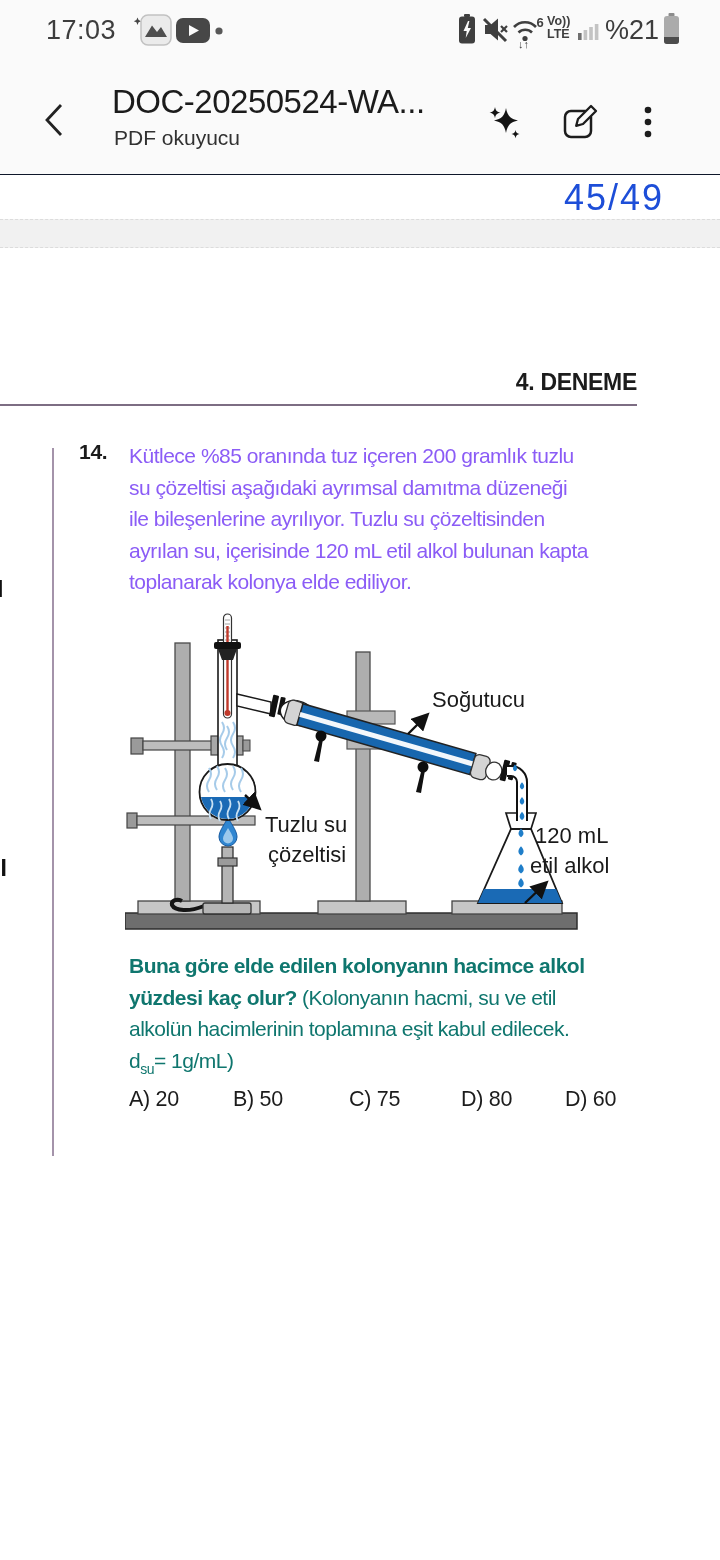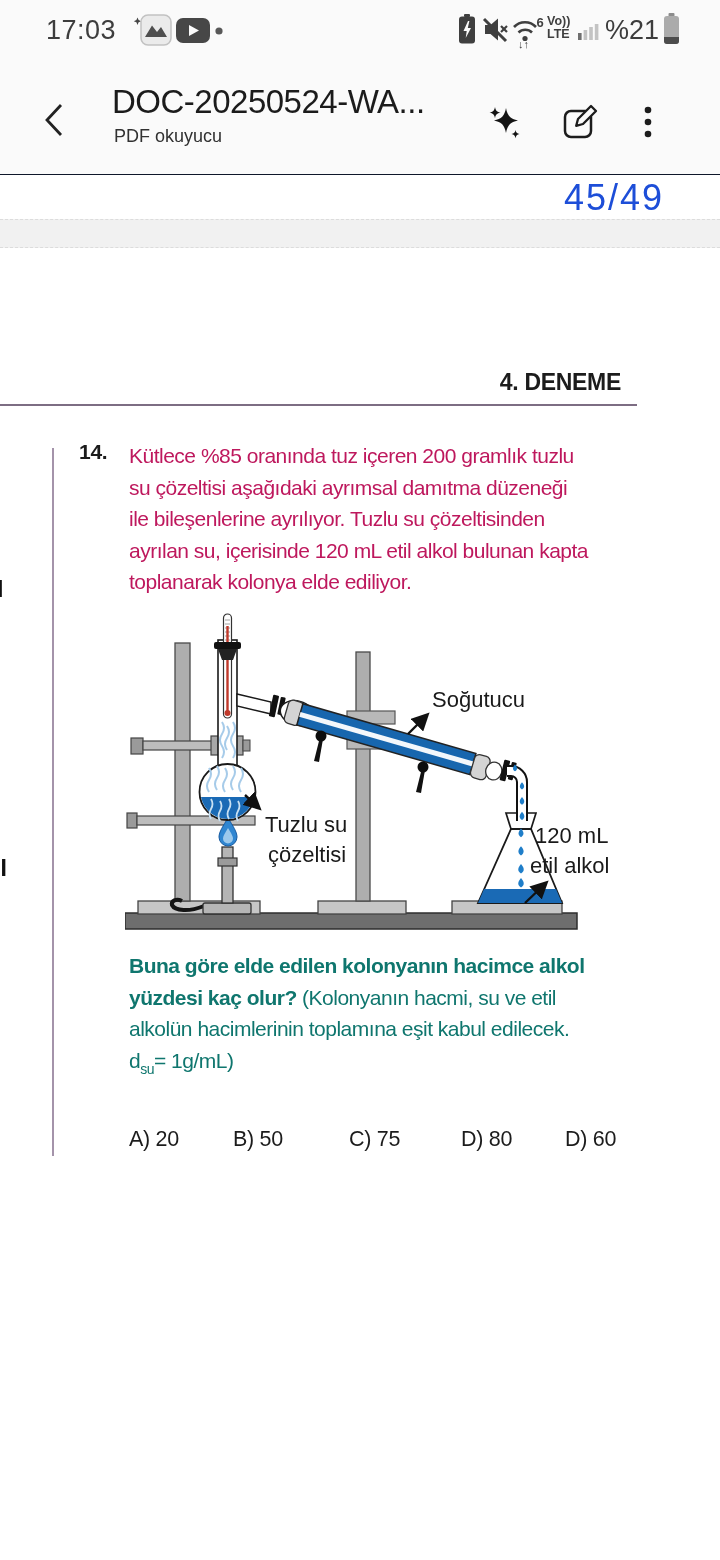--- a/index.html
+++ b/index.html
@@ -8,44 +8,44 @@
   
   .statusbar{position:absolute;top:0;left:0;width:720px;height:60px;background:#fafafa;}
   .sb-time{position:absolute;left:46px;top:15px;font-size:27px;color:#3d3d3d;letter-spacing:.5px;}
   .sb-ic{position:absolute;top:14px;}
   .sb-pct{position:absolute;left:605px;top:15px;font-size:27px;color:#3d3d3d;}
   .sb-mini{font-size:12.5px;font-weight:bold;color:#3f3f3f;line-height:13px;}
   
   .toolbar{position:absolute;top:60px;left:0;width:720px;height:114px;background:#fafafa;border-bottom:1px solid #0f172a;}
   .tb-back{position:absolute;left:44px;top:42px;width:20px;height:36px;cursor:pointer;}
   .tb-title{position:absolute;left:112px;top:23px;font-size:33px;font-weight:500;color:#1b1b1b;letter-spacing:-.5px;white-space:nowrap;}
-  .tb-sub{position:absolute;left:114px;top:66px;font-size:18px;color:#313131;}
+  .tb-sub{position:absolute;left:114px;top:66px;font-size:21px;color:#313131;}
   .tb-ic{position:absolute;top:44px;cursor:pointer;}
   
   .pagerrow{position:absolute;top:175px;left:0;width:720px;height:44px;background:#fff;}
   .pager{position:absolute;right:56px;top:2px;font-size:36px;font-weight:300;color:#1d4ed8;letter-spacing:2px;text-align:center;}
   .band{position:absolute;top:219px;left:0;width:720px;height:29px;background:#f1f1f1;
         border-top:1px dashed #dcdcdc;border-bottom:1px dashed #dcdcdc;box-sizing:border-box;}
   
   .page{position:absolute;top:249px;left:0;width:720px;height:1221px;background:#ffffff;overflow:hidden;}
   .exam-hl{position:absolute;left:0;top:120px;font-size:23px;font-weight:bold;letter-spacing:-.3px;white-space:nowrap;}
-  .exam-hr{position:absolute;right:99px;top:120px;font-size:23px;font-weight:bold;letter-spacing:-.3px;}
+  .exam-hr{position:absolute;right:83px;top:120px;font-size:23px;font-weight:bold;letter-spacing:-.3px;}
   .exam-rule{position:absolute;left:0;top:155px;width:637px;height:2px;background:#7d6d83;}
   .vline{position:absolute;left:52px;top:199px;width:2px;height:1014px;background:#a493aa;}
   .frag{position:absolute;font-size:23px;font-weight:bold;color:#111;}
   .qnum{position:absolute;left:79px;top:191px;font-size:21px;font-weight:bold;letter-spacing:-.3px;}
-  .qtext{position:absolute;left:129px;top:191px;font-size:21px;line-height:31.5px;letter-spacing:-.5px;color:#be185d;}
+  .qtext{position:absolute;left:129px;top:191px;font-size:21px;line-height:31.5px;letter-spacing:-.5px;color:#8b5cf6;}
   .qtext div{white-space:nowrap;}
   .diagram{position:absolute;left:125px;top:361px;width:500px;height:325px;}
   .prompt{position:absolute;left:129px;top:701px;font-size:21px;line-height:31.5px;letter-spacing:-.5px;color:#0f766e;}
   .prompt div{white-space:nowrap;}
   .prompt b{font-weight:bold;}
   .dsub{font-size:14px;vertical-align:-6px;}
   .options{position:absolute;left:0;top:838px;width:720px;height:34px;font-size:21.5px;letter-spacing:-.3px;}
-  .opt{position:absolute;white-space:nowrap;margin-top:40px;}
+  .opt{position:absolute;white-space:nowrap;}
   .opt0{left:129px;} .opt1{left:233px;} .opt2{left:349px;} .opt3{left:461px;} .opt4{left:565px;}
   
   .navbar{position:absolute;top:1470px;left:0;width:720px;height:90px;background:#f0f0f0;}
   svg text{font-family:"Liberation Sans",sans-serif;}
 </style>
 </head>
 <body>
 
 <div id="screen">
 

